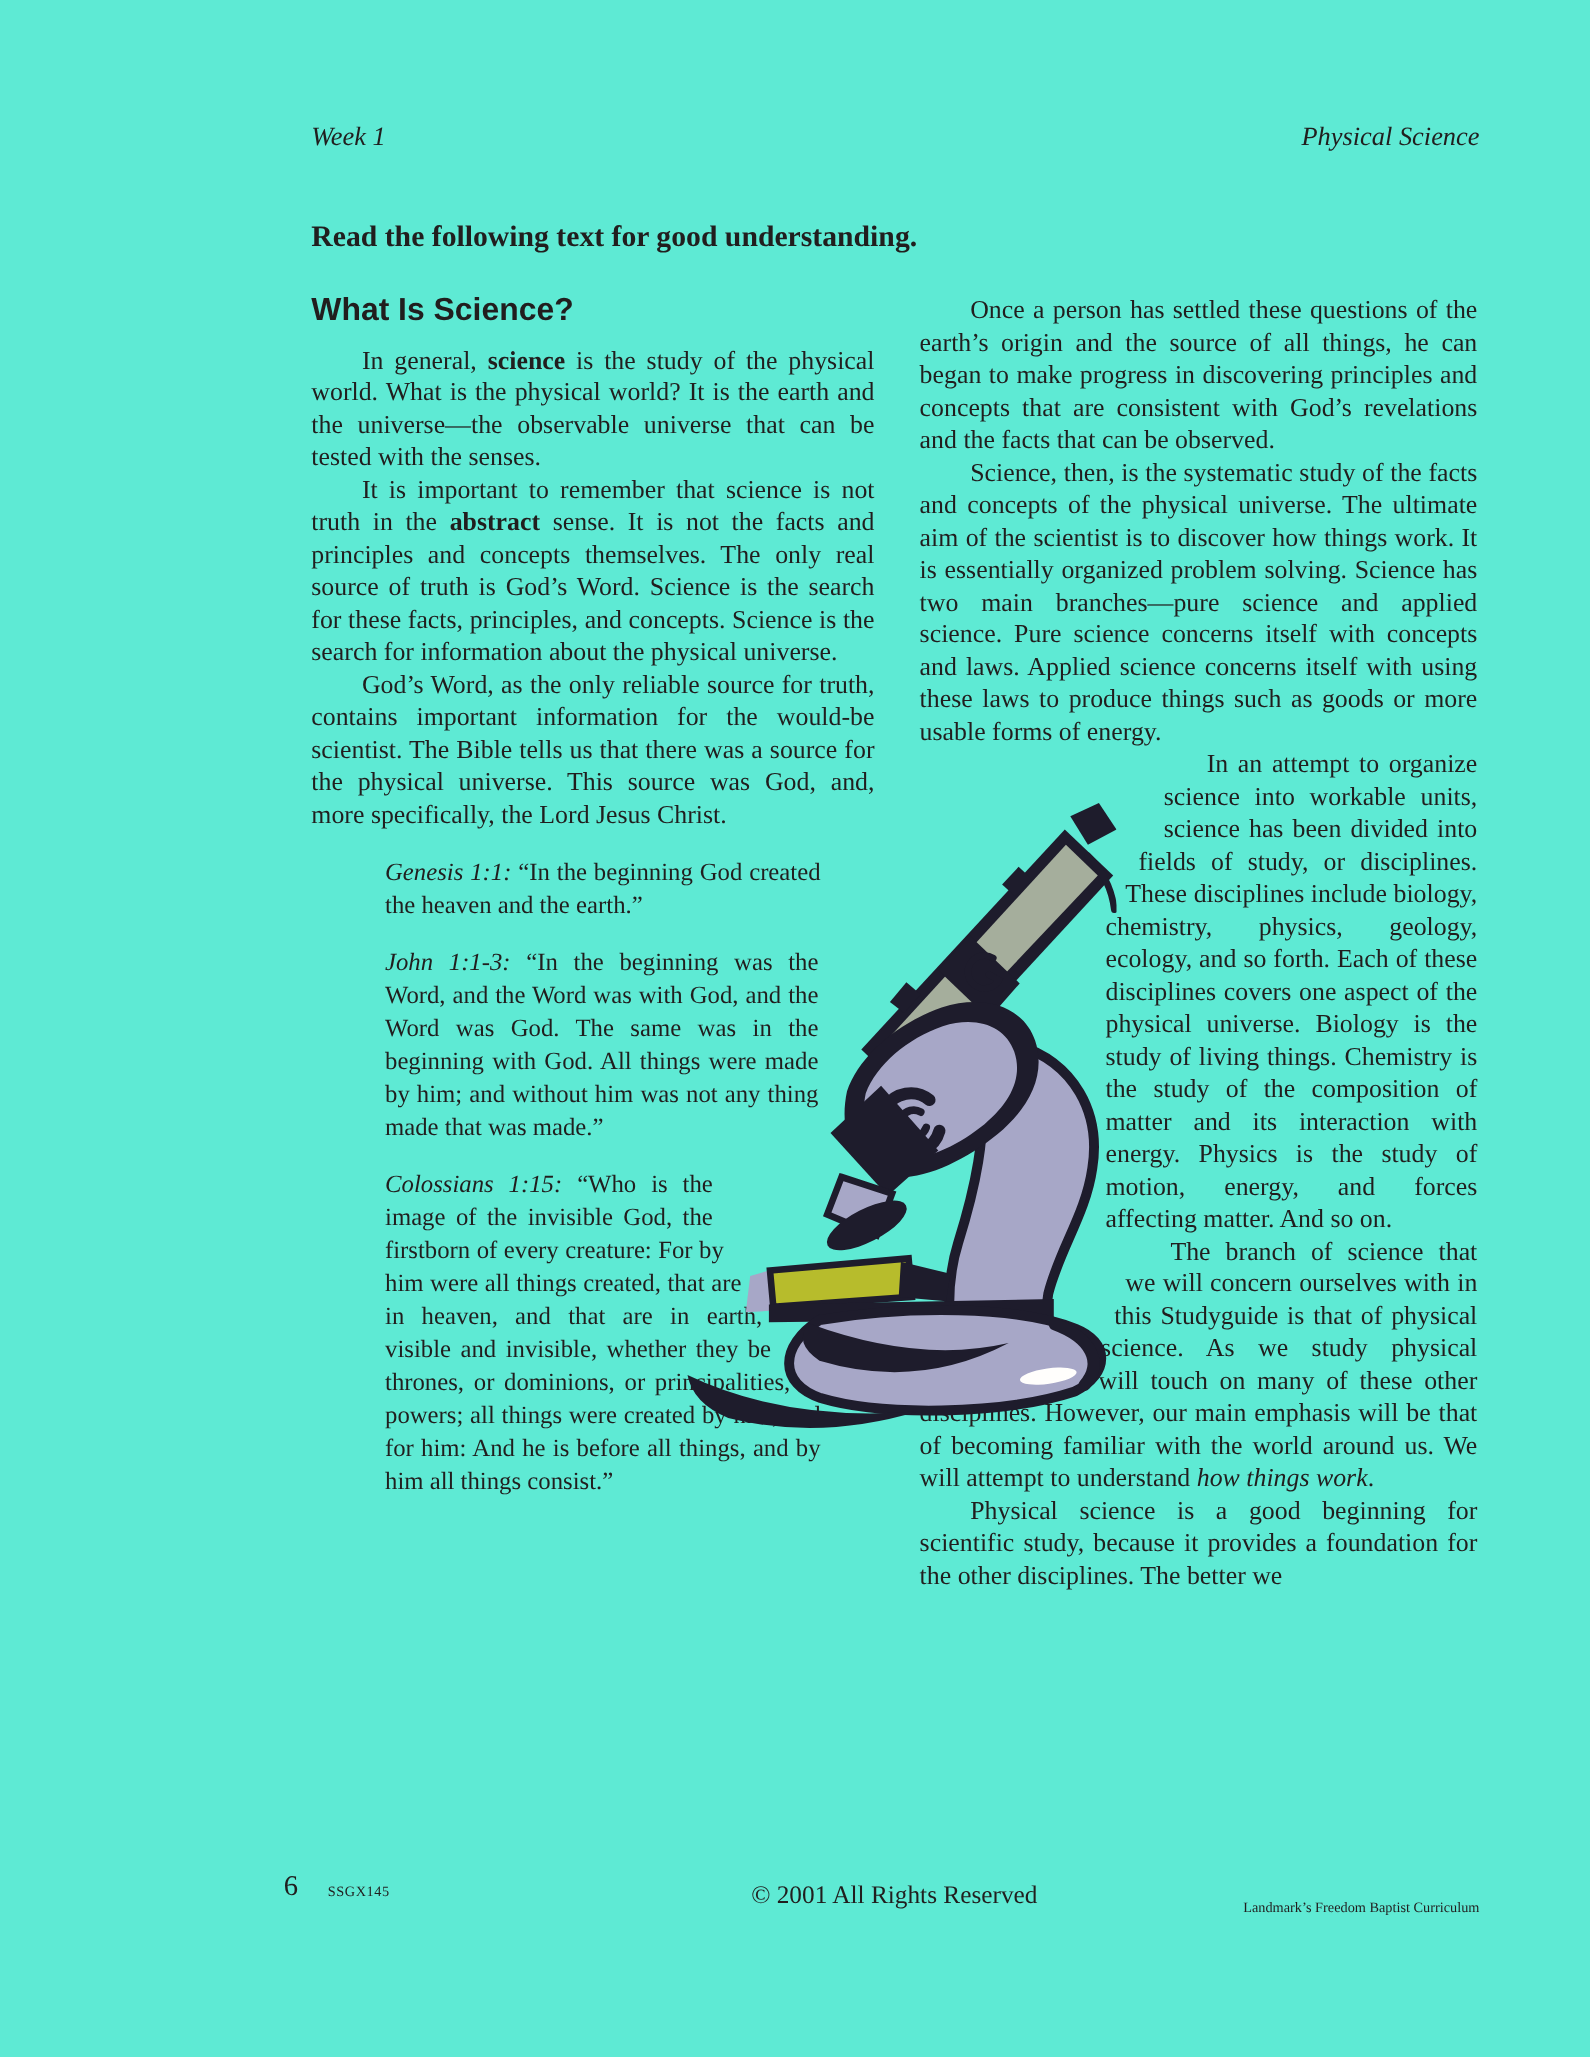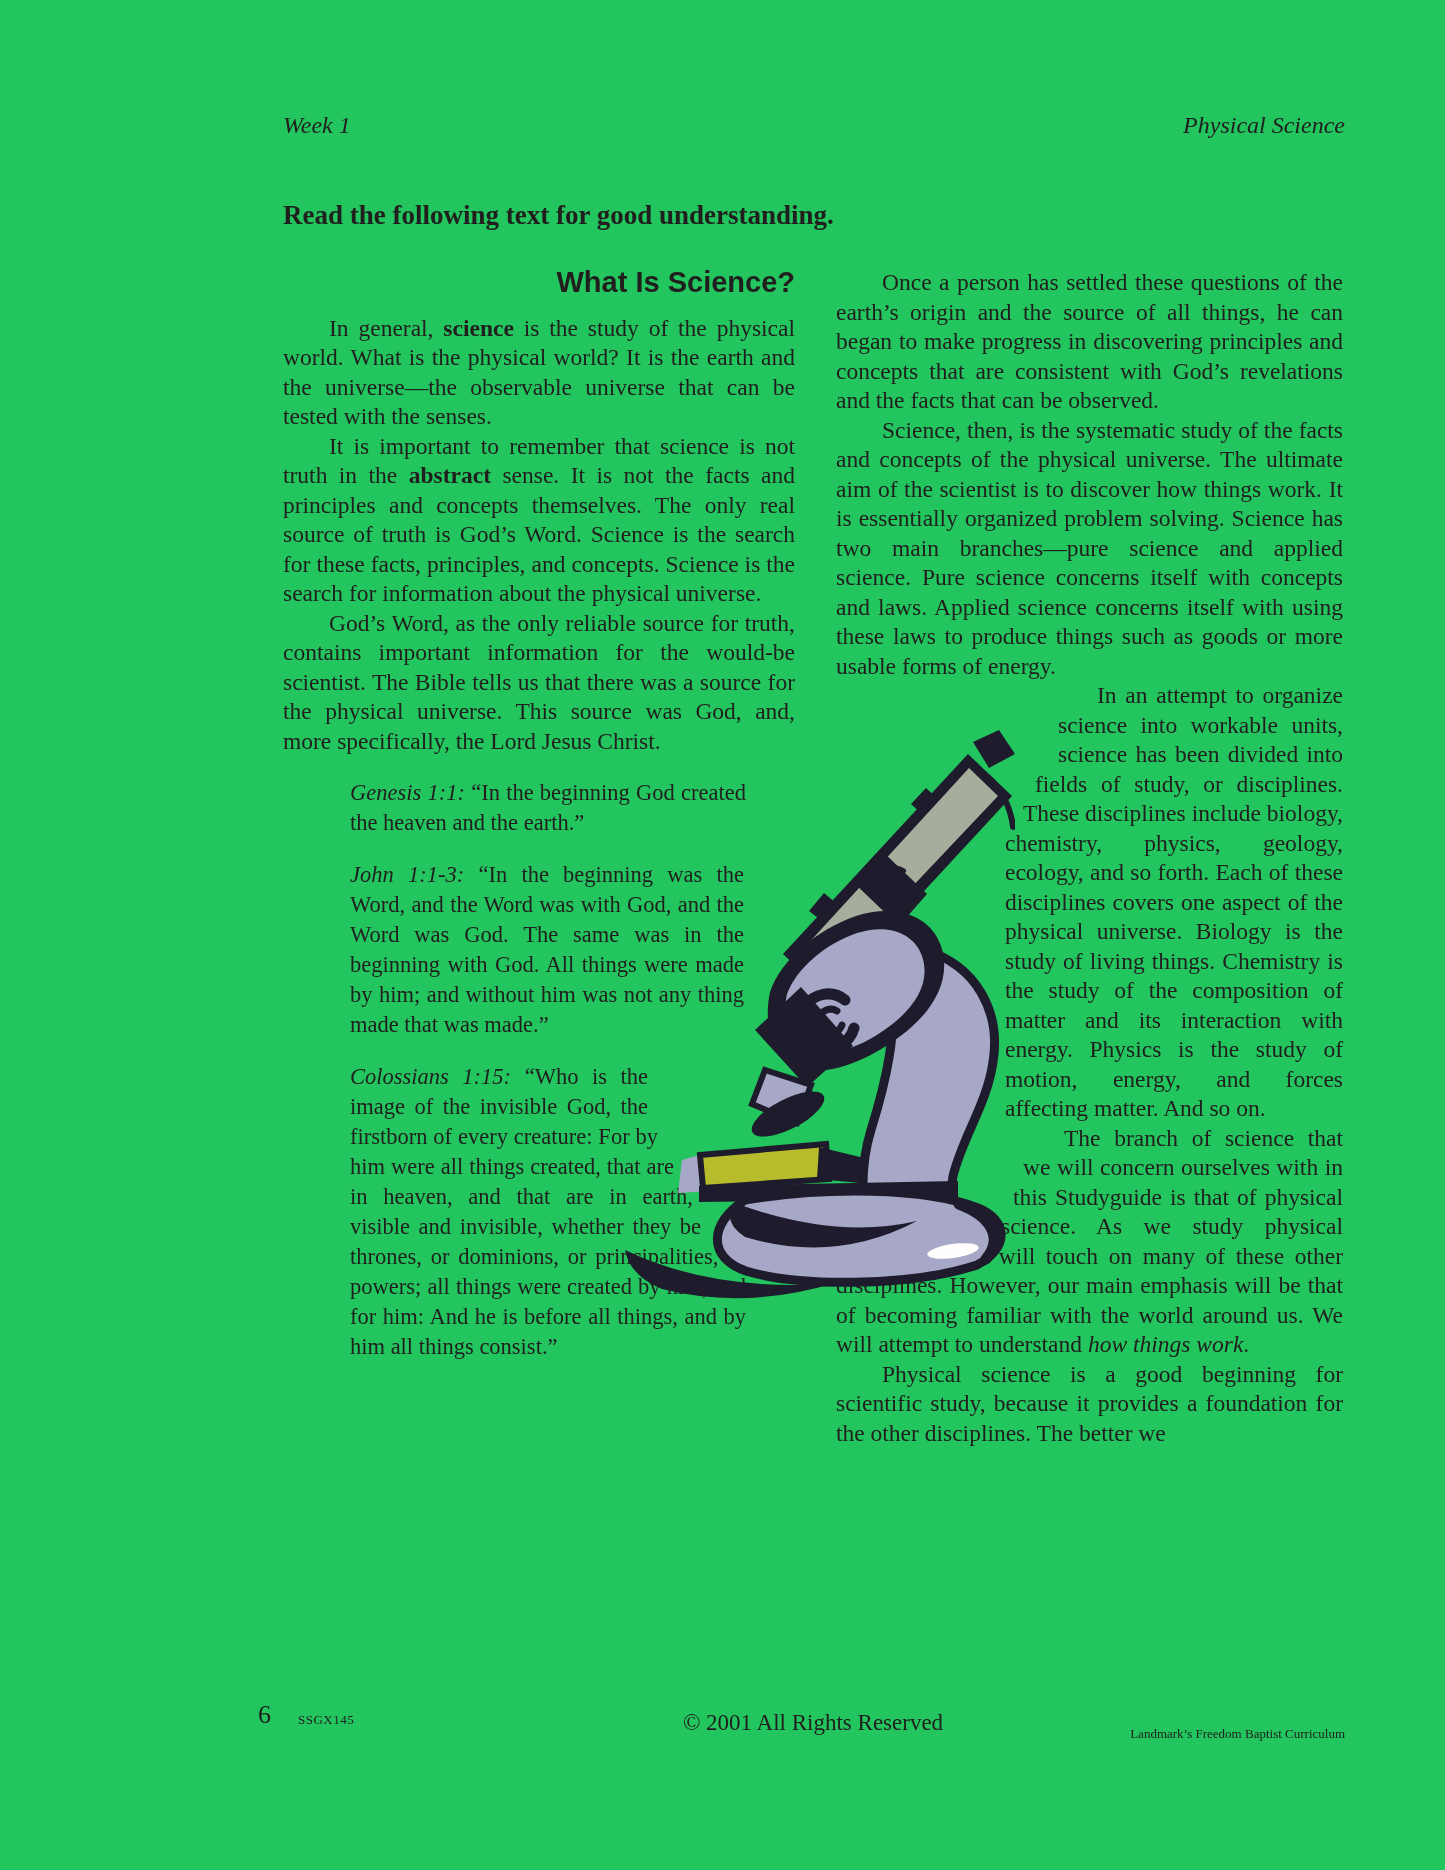--- a/index.html
+++ b/index.html
@@ -1,32 +1,32 @@
 <!DOCTYPE html>
 <html><head>
 <meta charset="utf-8">
 <style>
   html,body { margin:0; padding:0; background:#ffffff; }
   .page {
     position:relative; width:1445px; height:1870px; overflow:hidden;
-    background:#22c55e; color:#211e1e;
+    background:#5eead4; color:#211e1e;
     font-family:"Liberation Serif","DejaVu Serif",serif;
   }
   .hdr { position:absolute; top:112px; font-style:italic; font-size:24px; }
   .hdr-left  { left:283px; }
   .hdr-right { right:100px;text-align:center; }
   .instruction { position:absolute; left:283px; top:200px; font-weight:bold; font-size:27px; }
 
   .col { position:absolute; top:268px; text-align:justify; font-size:23.5px; line-height:29.5px; }
   .col-left  { left:283px; width:512px; }
   .col-right { left:836px; width:507px; }
   .col p { margin:0; text-indent:46px; }
   .section-heading {
     font-family:"Liberation Sans","DejaVu Sans",sans-serif;
-    font-size:29px; font-weight:bold; text-align:right; margin:0 0 16px 0;
+    font-size:29px; font-weight:bold; text-align:left; margin:0 0 16px 0;
   }
   .quote { margin:22px 0 0 67px; width:396px; font-size:22.5px; line-height:30px; text-align:justify; }
   .quote .ref { font-style:italic; }
 
   
   .wspacer { float:left; clear:left; height:29.5px; }
   .qspacer { float:right; clear:right; height:30px; }
   .jf1 { float:right; width:2px;  height:150px; }
   .jf2 { float:right; clear:right; width:98px; height:92px; }
 

